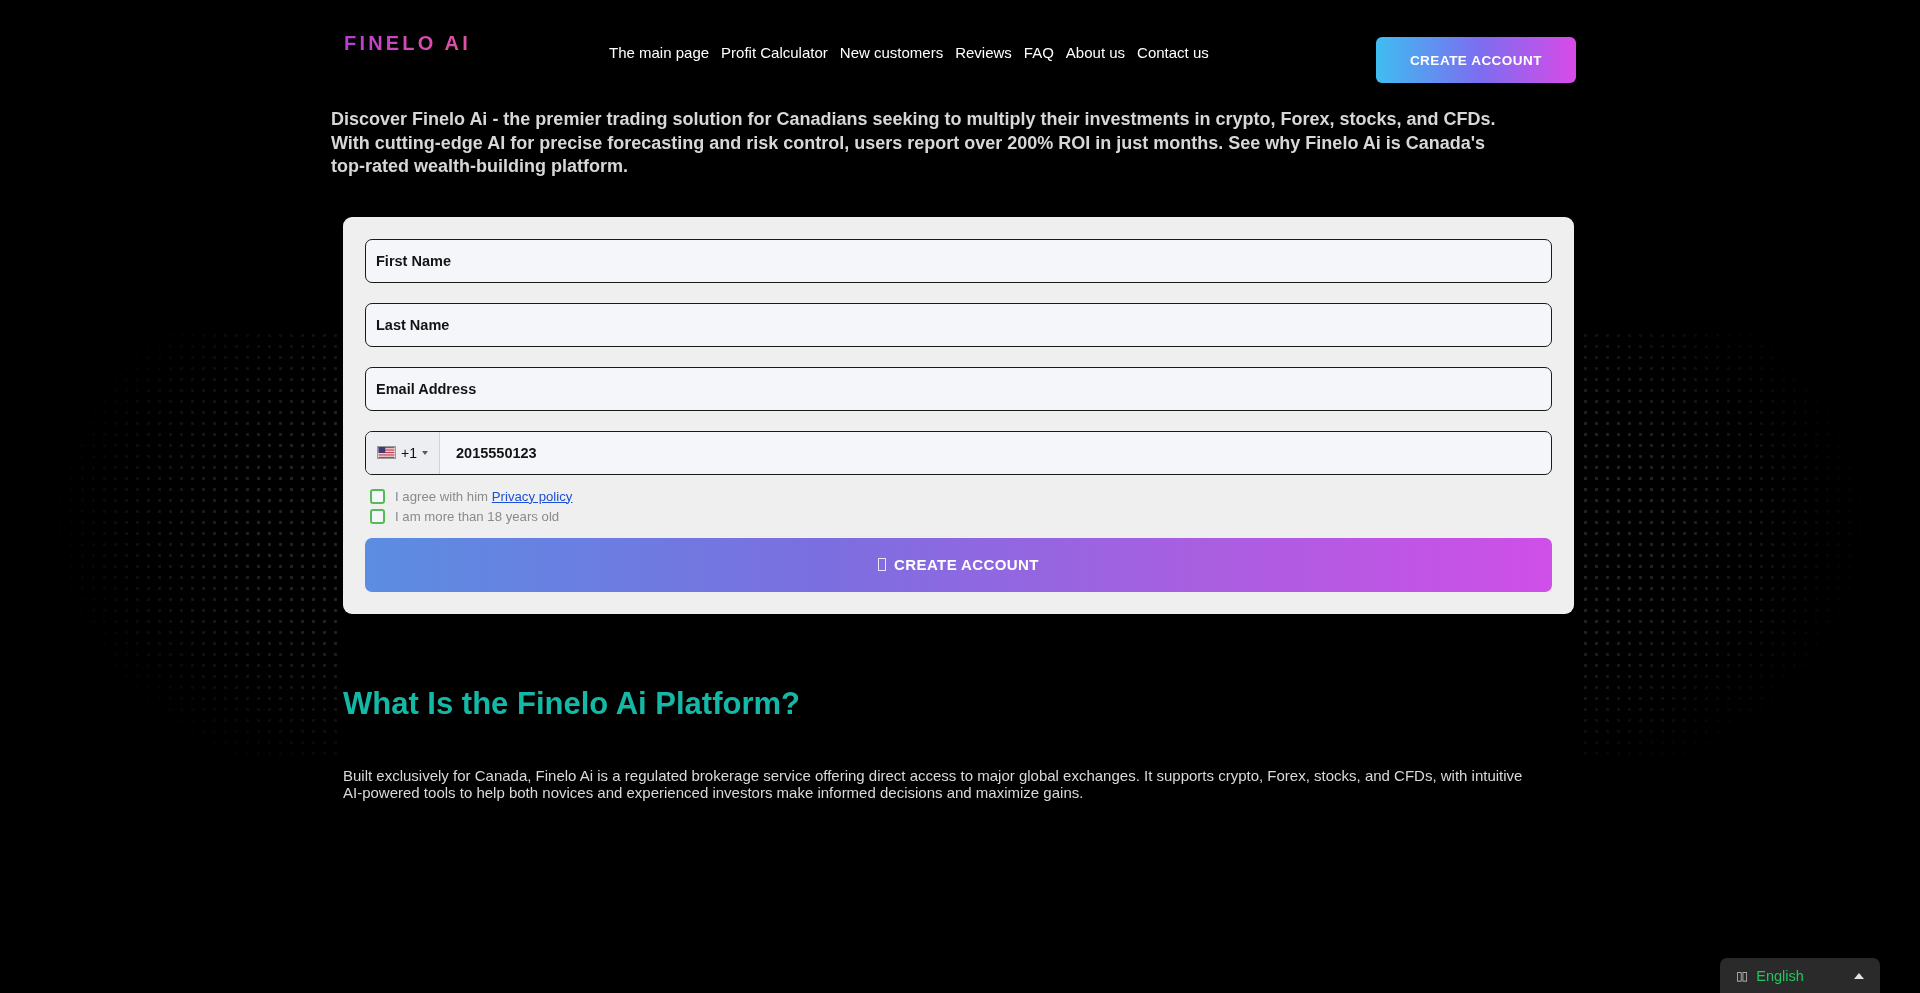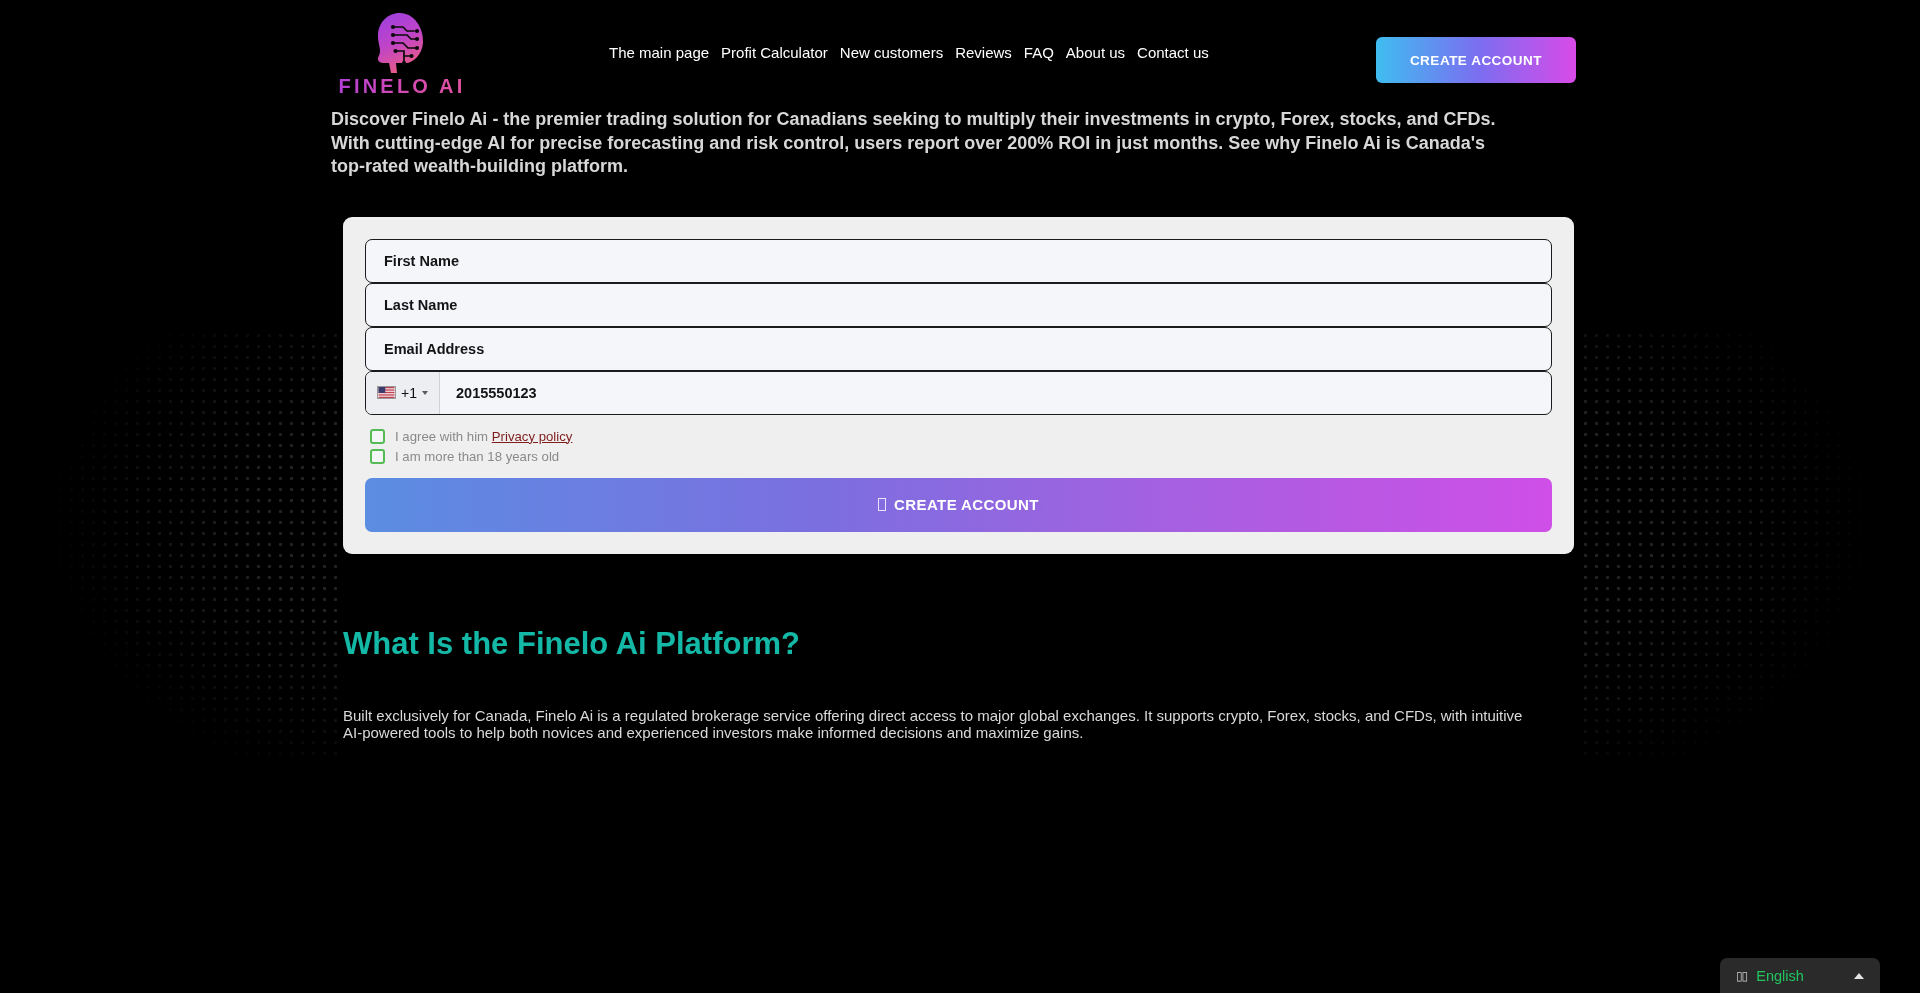--- a/index.html
+++ b/index.html
@@ -28,21 +28,21 @@
 
   
   .header {
     position:relative; z-index:5;
     height:104px; width:1920px;
     display:flex; align-items:center;
     padding:0 40px 0 0;
   }
   .logo-wrap {
     position:absolute; left:343px; top:12px;
-    width:118px; display:flex; flex-direction:column;
+    width:118px; display:flex; flex-direction:row;
     align-items:center; gap:1px;
   }
   .logo-mark { width:64px; height:62px; display:block; }
   .logo-text {
     font-size:20px; font-weight:700; letter-spacing:3.2px;
     background:linear-gradient(90deg,#b43fd6,#d44ab4,#e0529f);
     -webkit-background-clip:text; background-clip:text;
     color:transparent; white-space:nowrap;
   }
   .nav {
@@ -82,23 +82,24 @@
     width:1231px;
     background:#efefef;
     border-radius:9px;
     padding:22px 22px 22px;
   }
   .field {
     width:100%; height:44px;
     background:#f4f6fa;
     border:1.6px solid #1b1b1b;
     border-radius:7px;
-    padding:0 18px;
+    padding:0 10px;
     font-family:"Liberation Sans", sans-serif;
     font-size:14.5px; font-weight:700; color:#141414;
+    margin-bottom:20px;
     outline:none;
   }
   .field::placeholder { color:#141414; font-weight:700; opacity:1; }
 
   .phone-row {
     position:relative;
     width:100%; height:44px; margin-bottom:14px;
     border:1.6px solid #1b1b1b; border-radius:7px;
     background:#f4f6fa; display:flex; align-items:stretch;
     overflow:hidden;
@@ -124,21 +125,21 @@
   .phone-input::placeholder { color:#141414; font-weight:700; opacity:1; }
 
   .check-row { display:flex; align-items:center; gap:10px; margin:0 0 5px 5px; }
   .cbox {
     width:15px; height:15px; flex:none;
     border:2px solid #55bb55; border-radius:3px;
     background:#f4f6fa; cursor:pointer; appearance:none;
     -webkit-appearance:none; outline:none;
   }
   .check-lbl { font-size:13.2px; color:#8a8a8a; }
-  .check-lbl a { color:#7f1d1d; text-decoration:underline;text-align:right; }
+  .check-lbl a { color:#1d4ed8; text-decoration:underline;text-align:right; }
 
   .submit-btn {
     margin-top:14px;
     width:100%; height:54px; border:none; border-radius:7px;
     background:linear-gradient(90deg,#5b8de2 0%,#7b6fe0 38%,#a85fe0 70%,#cf4fe8 100%);
     color:#fff; font-size:15px; font-weight:700; letter-spacing:.4px;
     font-family:"Liberation Sans", sans-serif; cursor:pointer;
     display:flex; align-items:center; justify-content:center; gap:8px;
   }
   .tofu {

